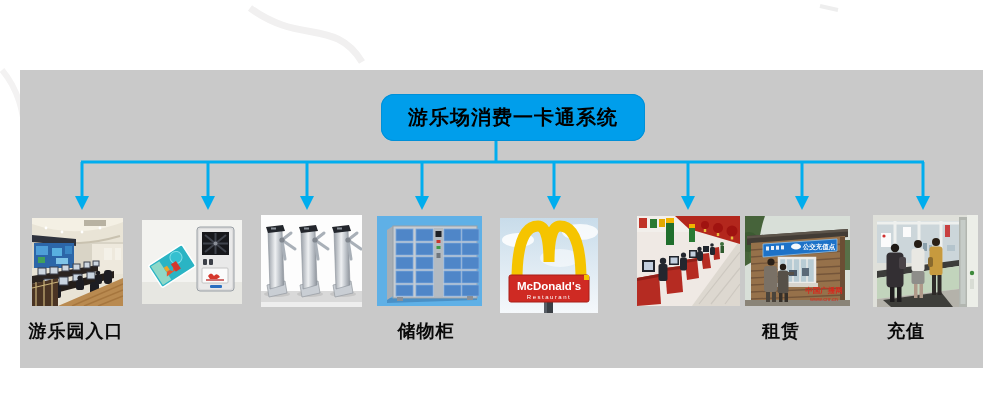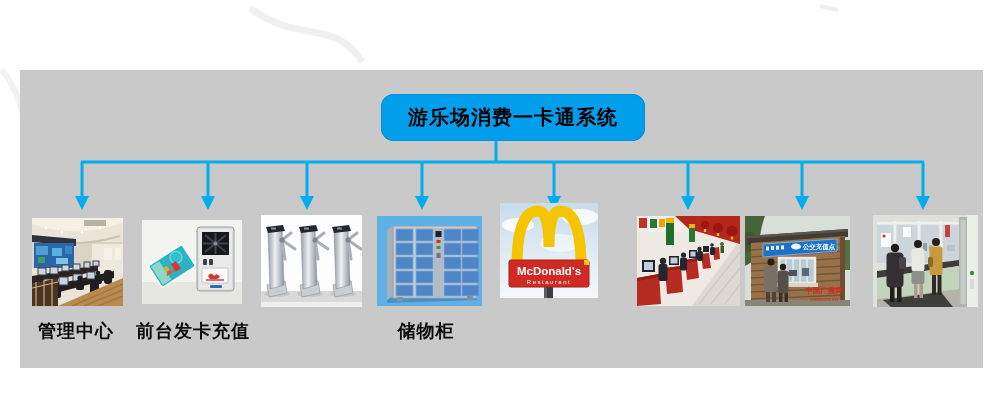--- a/index.html
+++ b/index.html
@@ -23,21 +23,21 @@
   figure.node svg.photo{display:block;}
   figcaption.node-label{
     position:absolute;width:120px;text-align:center;
     font-size:18px;font-weight:700;color:#0a0a0a;letter-spacing:1px;white-space:nowrap;
   }
   
   .n1{left:32px;top:218px;}  .n1 .node-label{left:-16px;top:101px;}
   .n2{left:142px;top:220px;} .n2 .node-label{left:-9px;top:99px;}
   .n3{left:261px;top:215px;} .n3 .node-label{left:-9px;top:104px;}
   .n4{left:377px;top:216px;} .n4 .node-label{left:-11px;top:103px;}
-  .n5{left:500px;top:203px;} .n5 .node-label{left:-16px;top:104px;}
+  .n5{left:500px;top:218px;} .n5 .node-label{left:-16px;top:104px;}
   .n6{left:637px;top:216px;} .n6 .node-label{left:-10px;top:103px;}
   .n7{left:745px;top:216px;text-decoration:underline;} .n7 .node-label{left:-24px;top:103px;}
   .n8{left:873px;top:215px;} .n8 .node-label{left:-27px;top:104px;}
 </style>
 </head>
 <body>
 
 <svg class="deco" viewBox="0 0 1003 406">
   <path d="M250 8 C300 45 335 18 362 62" stroke="#f1f0f0" stroke-width="7" fill="none"></path>
   <path d="M2 70 C34 108 18 150 44 196" stroke="#f3f2f2" stroke-width="6" fill="none"></path>
@@ -120,21 +120,21 @@
       <circle cx="66" cy="55" r="2.3"></circle>
         <rect x="63" y="57" width="7" height="9" rx="2"></rect>
       <rect x="72" y="52" width="8" height="14" rx="3"></rect>
       <rect x="58" y="64" width="9" height="16" rx="3"></rect>
     </g>
     <polygon points="26,88 91,60 91,88" fill="#b98a50"></polygon>
     <path d="M40 88 L91 66 M52 88 L91 72 M66 88 L91 78" stroke="#a6763e" stroke-width="1.5"></path>
     <polygon points="0,66 26,60 26,88 0,88" fill="#4a3424"></polygon>
     <path d="M4 64 V88 M12 62 V88 M20 61 V88 M0 70 L26 64" stroke="#c9b27a" stroke-width="1.2" fill="none"></path>
   </svg>
-  <figcaption class="node-label">管理中心</figcaption>
+  <figcaption class="node-label">游乐园入口</figcaption>
 </figure>
 
 <figure class="node n2">
   <svg class="photo" width="100" height="84" viewBox="0 0 100 84">
     <rect width="100" height="84" fill="#f3f3f0"></rect>
     <rect y="62" width="100" height="22" fill="#e7e7e2"></rect>
     <g transform="rotate(-33 30 46)">
       <rect x="10" y="33" width="40" height="26" rx="2" fill="#2ab4c4" stroke="#ffffff" stroke-width="1.5"></rect>
       <rect x="12" y="35" width="10" height="22" fill="#8fd8c8"></rect>
       <circle cx="38" cy="41" r="6" fill="#35c0d0" stroke="#7fdce6" stroke-width="1"></circle>
@@ -152,21 +152,20 @@
         <line x1="61" y1="23.5" x2="86" y2="23.5"></line>
     </g>
     <circle cx="73.5" cy="23.5" r="2" fill="#8a8f98"></circle>
     <rect x="61" y="39" width="4" height="6" rx="1" fill="#3c4048"></rect>
     <rect x="67" y="39" width="4" height="6" rx="1" fill="#3c4048"></rect>
     <rect x="60" y="48" width="26" height="15" rx="1" fill="#fbfbfb" stroke="#c4c4c4" stroke-width="1"></rect>
     <path d="M66 56 q3 -5 6 0 q3 -4 6 1 l-3 2 h-7 Z" fill="#d5372c"></path>
     <path d="M64 60 h18" stroke="#c04040" stroke-width="1.5"></path>
     <rect x="68" y="65" width="12" height="3" rx="1" fill="#2a6fc0"></rect>
   </svg>
-  <figcaption class="node-label">前台发卡充值</figcaption>
 </figure>
 
 <figure class="node n3">
   <svg class="photo" width="101" height="92" viewBox="0 0 101 92">
     <defs>
       <linearGradient id="steel" x1="0" y1="0" x2="1" y2="0">
         <stop offset="0" stop-color="#9aa0a8"></stop>
           <stop offset="0.45" stop-color="#eef0f2"></stop>
         <stop offset="0.7" stop-color="#c3c8ce"></stop>
           <stop offset="1" stop-color="#8d939b"></stop>
@@ -350,20 +349,21 @@
         <rect x="27" y="76" width="4" height="10" fill="#4a443c"></rect>
       <circle cx="38" cy="51" r="3.2" fill="#241c14"></circle>
       <rect x="32.5" y="54.5" width="11" height="23" rx="3" fill="#565048"></rect>
       <rect x="34" y="77" width="3.5" height="9" fill="#35302a"></rect>
         <rect x="39.5" y="77" width="3.5" height="9" fill="#35302a"></rect>
       <rect x="42" y="56" width="7" height="3" fill="#565048"></rect>
     </g>
     <text x="79" y="77" text-anchor="middle" font-size="7.5" font-weight="bold" fill="#d42a1e" font-family="Liberation Sans, sans-serif">中国广播网</text>
     <text x="79" y="85" text-anchor="middle" font-size="5.5" fill="#d42a1e" font-family="Liberation Sans, sans-serif">www.cnr.cn</text>
   </svg>
+  <figcaption class="node-label">租赁</figcaption>
 </figure>
 
 <figure class="node n8">
   <svg class="photo" width="105" height="92" viewBox="0 0 105 92">
     <rect width="105" height="92" fill="#dfe0da"></rect>
     <rect x="4" y="6" width="82" height="42" fill="#ccd6da"></rect>
     <g stroke="#eef0ee" stroke-width="3">
       <line x1="4" y1="8" x2="86" y2="8"></line>
       <line x1="22" y1="6" x2="22" y2="48"></line>
         <line x1="46" y1="6" x2="46" y2="48"></line>
@@ -401,13 +401,14 @@
       <rect x="59" y="60" width="4" height="20" fill="#2e2a28"></rect>
         <rect x="64.5" y="60" width="4" height="20" fill="#2e2a28"></rect>
       <rect x="55" y="42" width="5" height="10" rx="2" fill="#8a6a2e"></rect>
     </g>
     <rect x="86" y="2" width="8" height="90" fill="#b2b6b0"></rect>
     <rect x="87.5" y="5" width="5" height="84" fill="#c6ccc8"></rect>
     <rect x="94" y="0" width="11" height="92" fill="#eceee8"></rect>
     <circle cx="99" cy="58" r="2.2" fill="#3f8a3c"></circle>
     <rect x="97" y="64" width="4" height="10" fill="#d8dcd4"></rect>
   </svg>
+  <figcaption class="node-label">充值</figcaption>
 </figure>
 
 </body></html>

